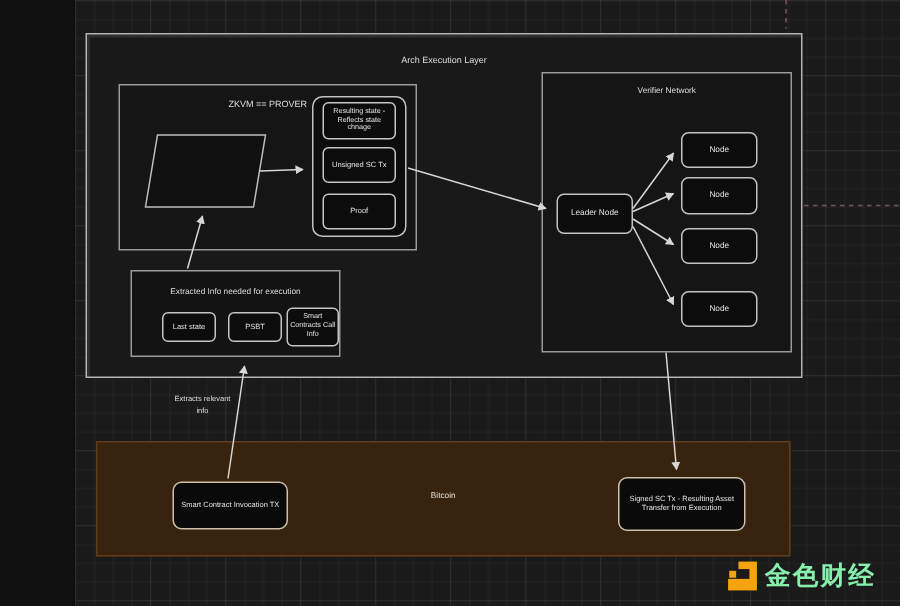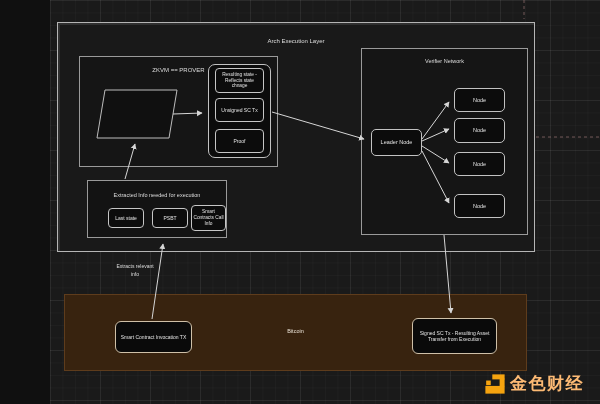--- a/index.html
+++ b/index.html
@@ -45,21 +45,21 @@
     left:64px;top:294px;width:463px;height:77px;
     background:#38230f;border:1px solid #5e3c1c;box-sizing:border-box;position:absolute;
   }
   .band-box{
     border-radius:6px;border-color:#cfc0a8;background:#0a0a0a;font-size:5px;padding:2px;
   }
   .wm{
     position:absolute;left:485px;top:372px;display:flex;align-items:center;gap:5px;
   }
   .wm-text{
-    font-size:17px;font-weight:bold;color:#fdba74;letter-spacing:1.5px;
+    font-size:17px;font-weight:bold;color:#86efac;letter-spacing:1.5px;
     font-family:"Liberation Sans", sans-serif;
   }
   svg.overlay{position:absolute;left:0;top:0;pointer-events:none;}
 </style>
 </head>
 <body>
 
 <div class="canvas"></div>
 
 <div class="box arch"></div>

